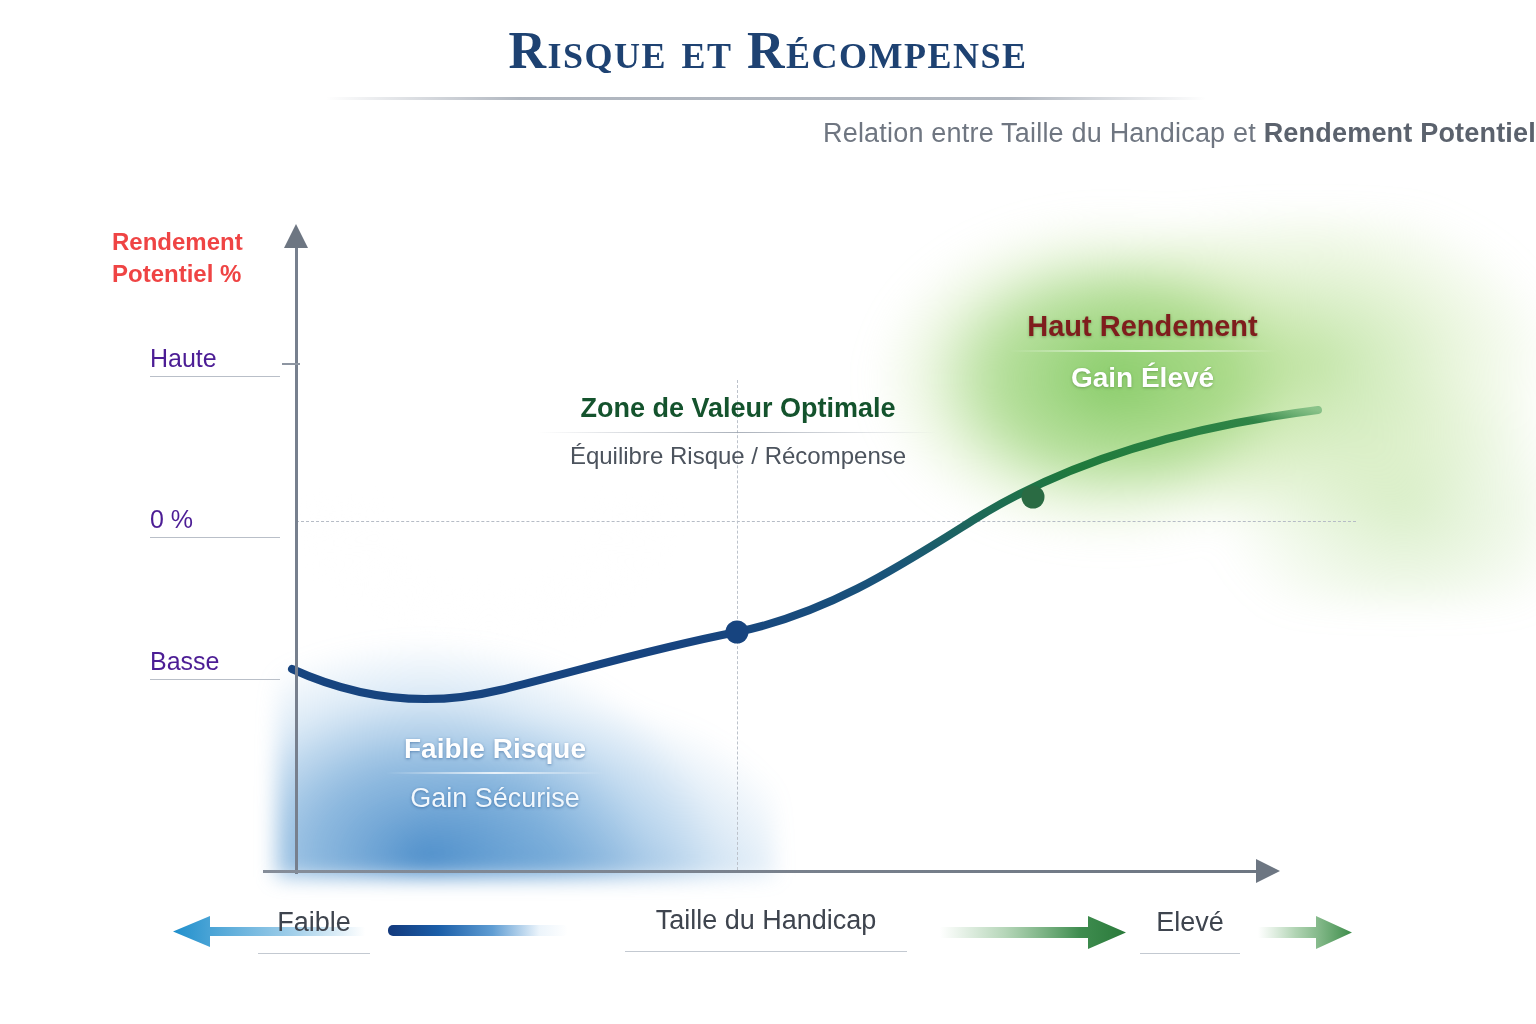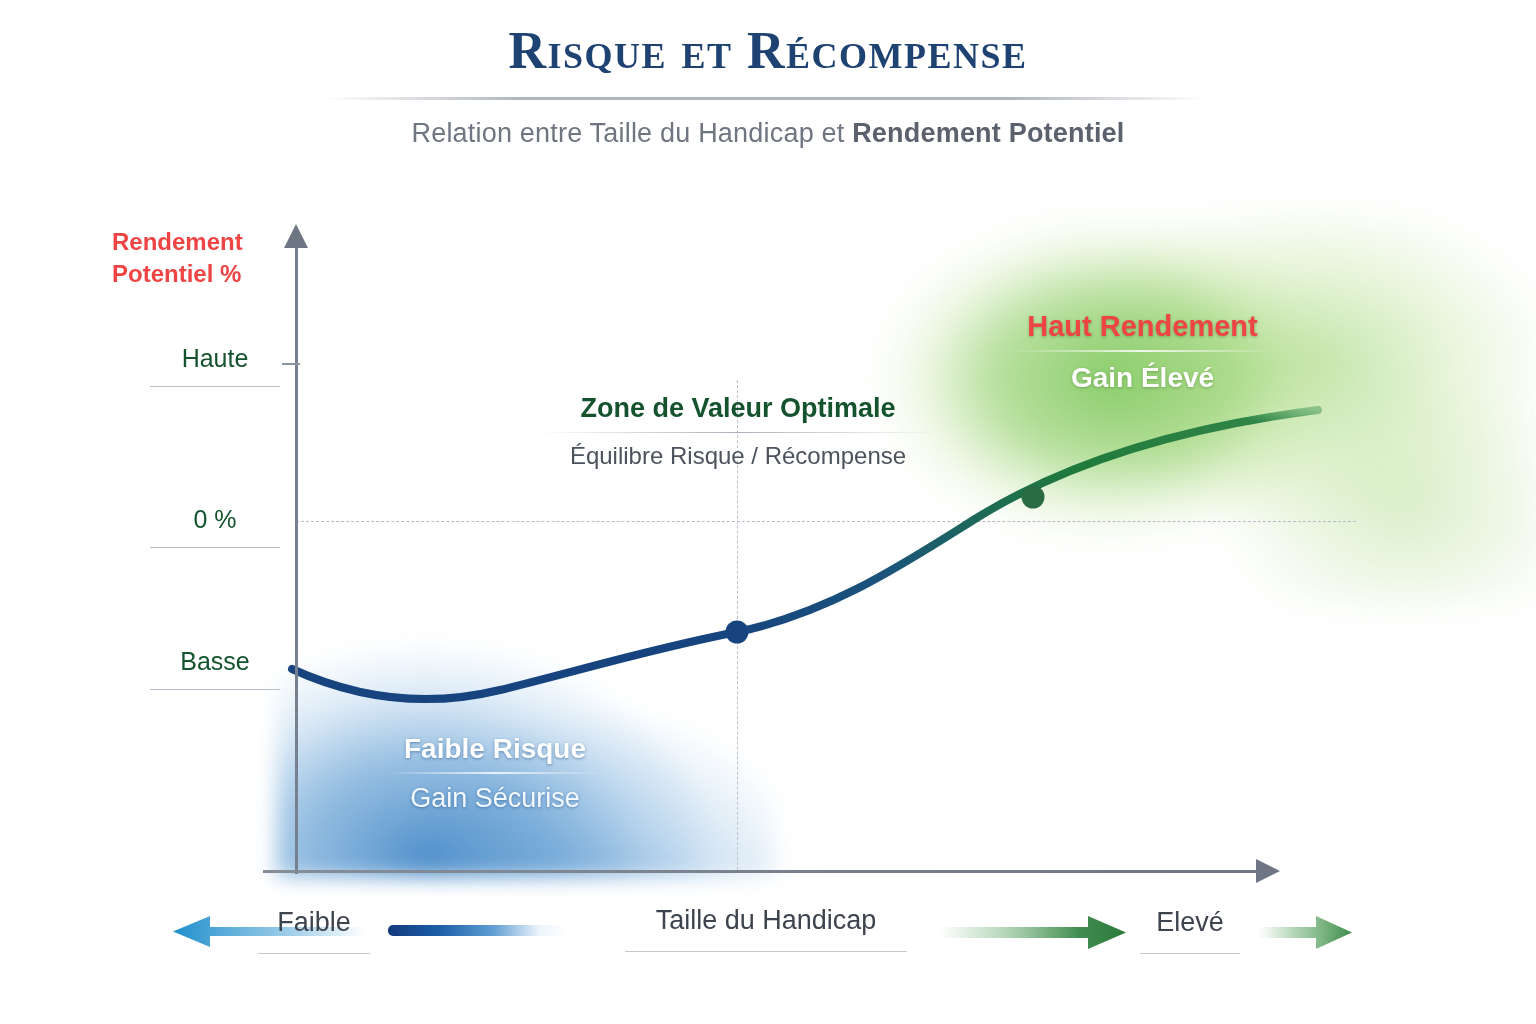--- a/index.html
+++ b/index.html
@@ -20,21 +20,21 @@
     letter-spacing:1.5px;
     font-variant:small-caps;
     line-height:1.1;
   }
   .title-rule{
     position:absolute;left:326px;top:97px;width:880px;height:3px;
     background:linear-gradient(90deg,rgba(190,196,205,0) 0%,rgba(150,158,170,.75) 22%,rgba(150,158,170,.75) 78%,rgba(190,196,205,0) 100%);
     border-radius:2px;
   }
   .subtitle{
-    position:absolute;left:0;top:118px;width:1536px;text-align:center;
+    position:absolute;left:0;top:118px;width:1536px;text-align:right;
     font-size:27px;color:#6f7681;font-weight:400;letter-spacing:.2px;
   }
   .subtitle b{color:#5b626d;font-weight:700;}
 
   
   .blob-blue{
     position:absolute;left:276px;top:505px;width:500px;height:372px;
     background:
       radial-gradient(ellipse 330px 250px at 30% 95%, rgba(36,116,190,.78) 0%, rgba(60,135,200,.55) 38%, rgba(120,175,222,.25) 66%, rgba(255,255,255,0) 88%),
       radial-gradient(ellipse 290px 300px at 65% 120%, rgba(28,105,180,.55) 0%, rgba(90,155,212,.30) 45%, rgba(255,255,255,0) 82%);
@@ -72,22 +72,22 @@
   }
   .tick{position:absolute;width:18px;height:2px;background:#8d95a1;}
 
   
   .ylab-title{
     position:absolute;left:112px;top:226px;width:180px;
     font-size:24px;font-weight:700;color:#ef4444;line-height:1.32;
     text-align:left;
   }
   .ylab{
-    position:absolute;text-align:center;font-size:25px;color:#14532d;font-weight:400;
-    padding-bottom:13px;border-bottom:1.5px solid #b9bfc8;
+    position:absolute;text-align:left;font-size:25px;color:#4c1d95;font-weight:400;
+    padding-bottom:3px;border-bottom:1.5px solid #b9bfc8;
   }
   #ylab-haute{left:150px;top:344px;width:130px;}
   #ylab-zero{left:150px;top:505px;width:130px;}
   #ylab-basse{left:150px;top:647px;width:130px;}
 
   
   .dash-h{
     position:absolute;left:296px;top:521px;width:1060px;height:0;
     border-top:1.6px dashed #b6bcc6;
   }
@@ -101,21 +101,21 @@
   .zone .hd{font-size:27px;font-weight:700;line-height:1.25;padding-bottom:6px;}
   .zone .rule{height:1.5px;margin:0 auto 8px auto;}
   .zone .sb{font-size:24px;font-weight:400;line-height:1.25;}
 
   #zone-optimal{left:513px;top:392px;width:450px;}
   #zone-optimal .hd{color:#14532d;}
   #zone-optimal .rule{width:400px;background:linear-gradient(90deg,rgba(175,182,192,0),rgba(150,158,170,.8),rgba(175,182,192,0));}
   #zone-optimal .sb{color:#4c535d;}
 
   #zone-green{left:975px;top:308px;width:335px;}
-  #zone-green .hd{color:#ef4444;font-size:29px;text-shadow:0 1px 3px rgba(60,110,40,.45);}
+  #zone-green .hd{color:#7f1d1d;font-size:29px;text-shadow:0 1px 3px rgba(60,110,40,.45);}
   #zone-green .rule{width:268px;background:linear-gradient(90deg,rgba(255,255,255,0),rgba(255,255,255,.85),rgba(255,255,255,0));}
   #zone-green .sb{color:#ffffff;font-size:28px;font-weight:700;text-shadow:0 1px 3px rgba(60,110,40,.45);}
 
   #zone-blue{left:360px;top:731px;width:270px;}
   #zone-blue .hd{color:#ffffff;font-size:28px;text-shadow:0 1px 3px rgba(20,70,130,.5);}
   #zone-blue .rule{width:218px;background:linear-gradient(90deg,rgba(255,255,255,0),rgba(255,255,255,.8),rgba(255,255,255,0));}
   #zone-blue .sb{color:#f2f8fd;font-size:27px;font-weight:400;text-shadow:0 1px 3px rgba(20,70,130,.5);}
 
   
   .foot-lab{

